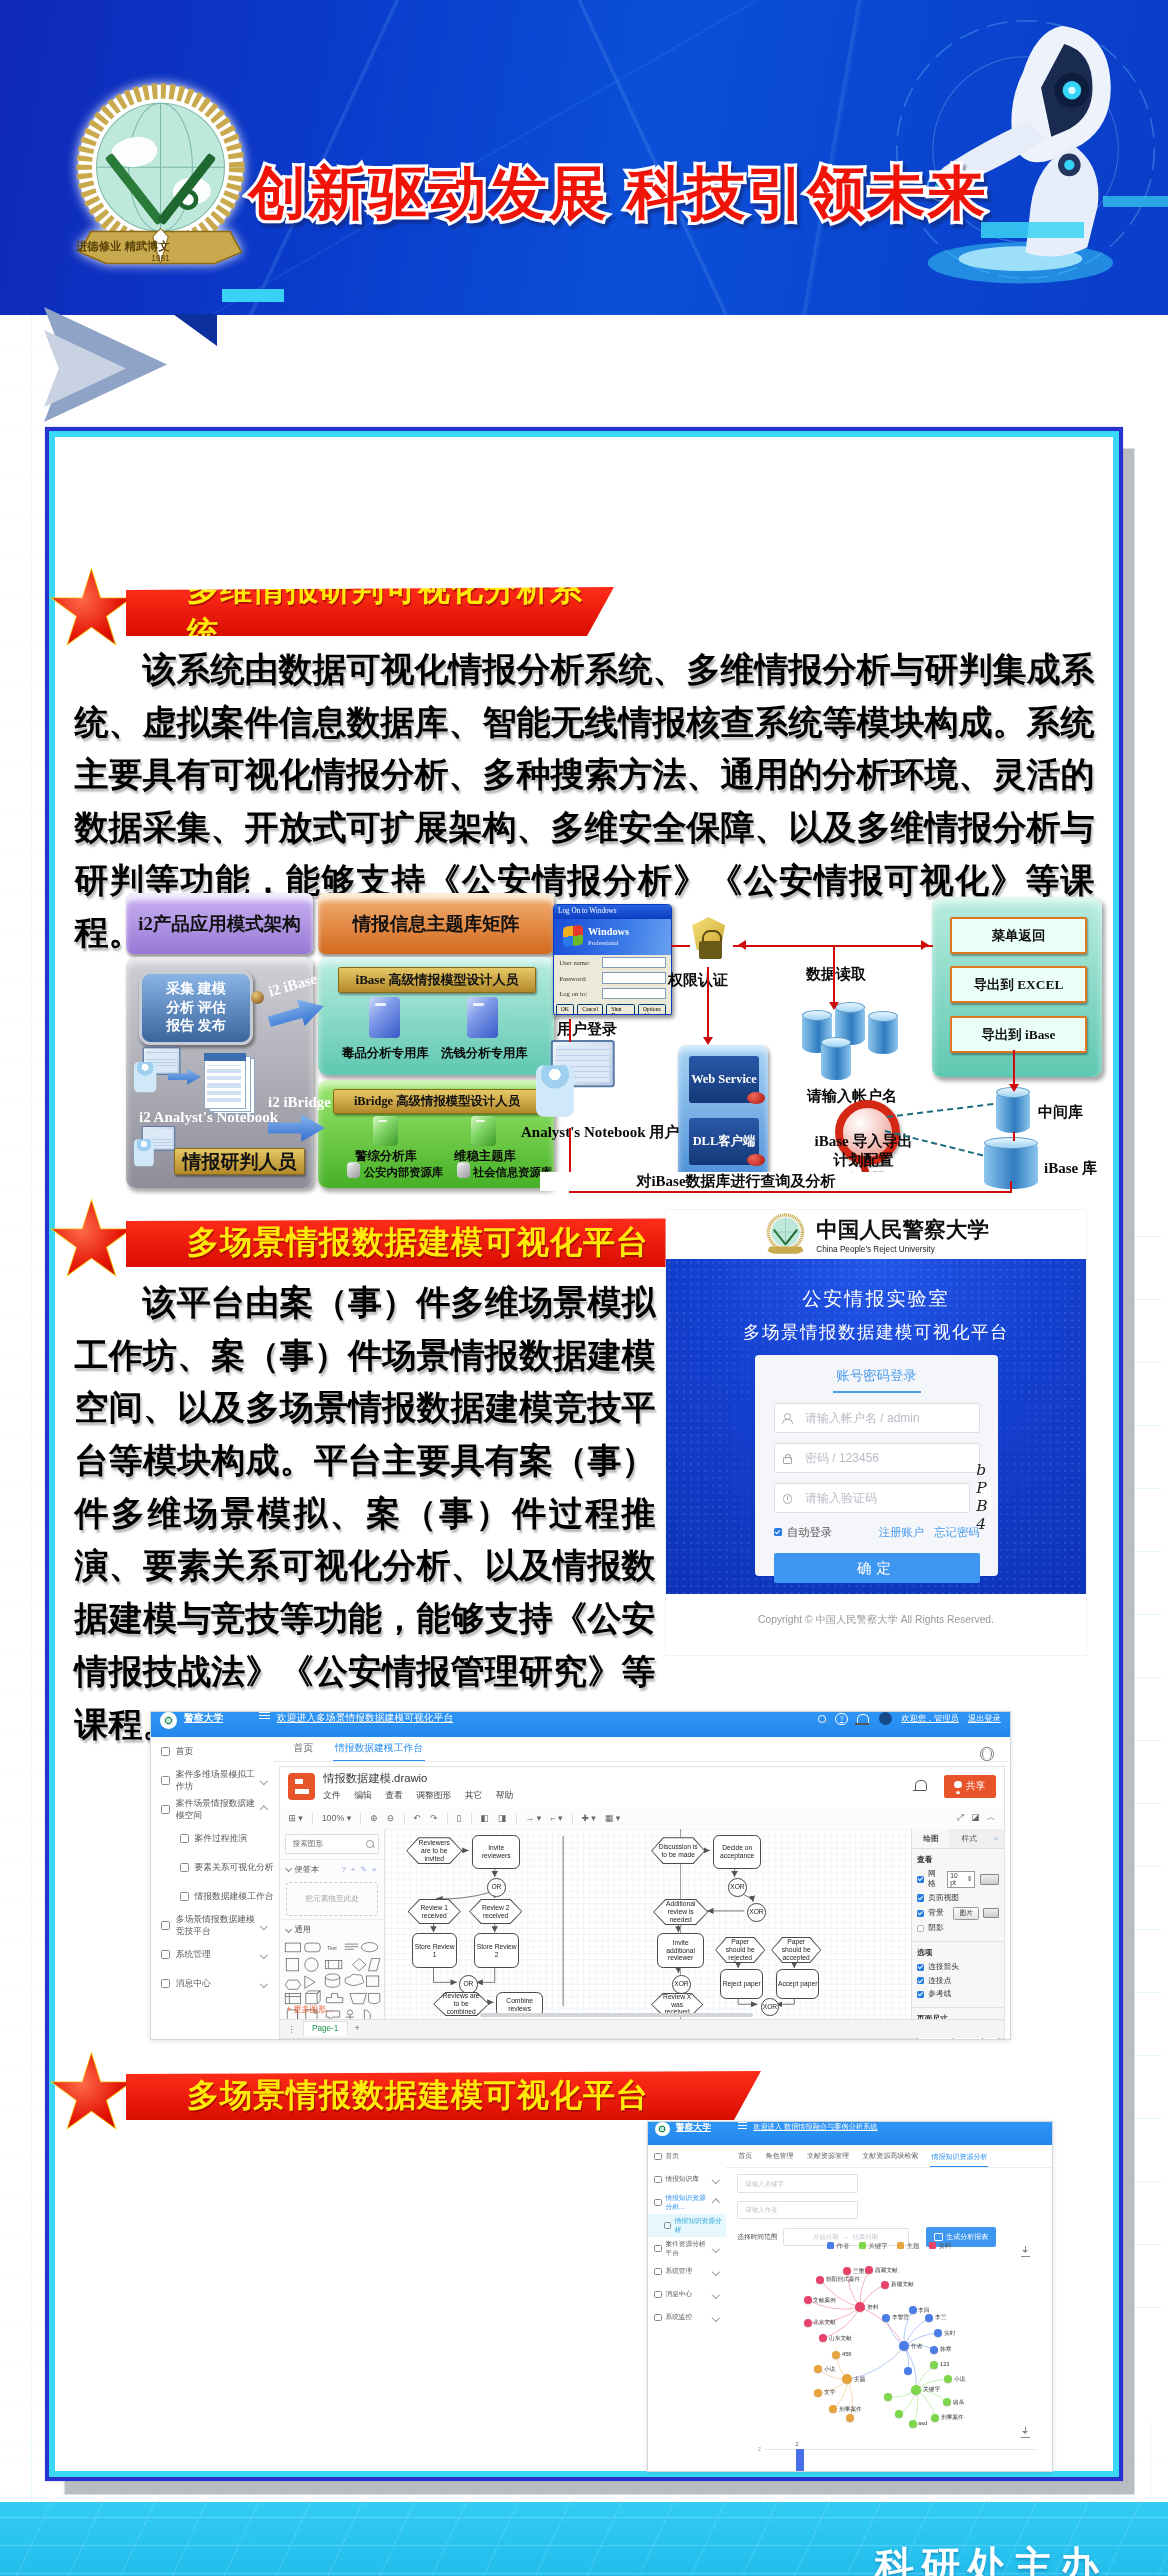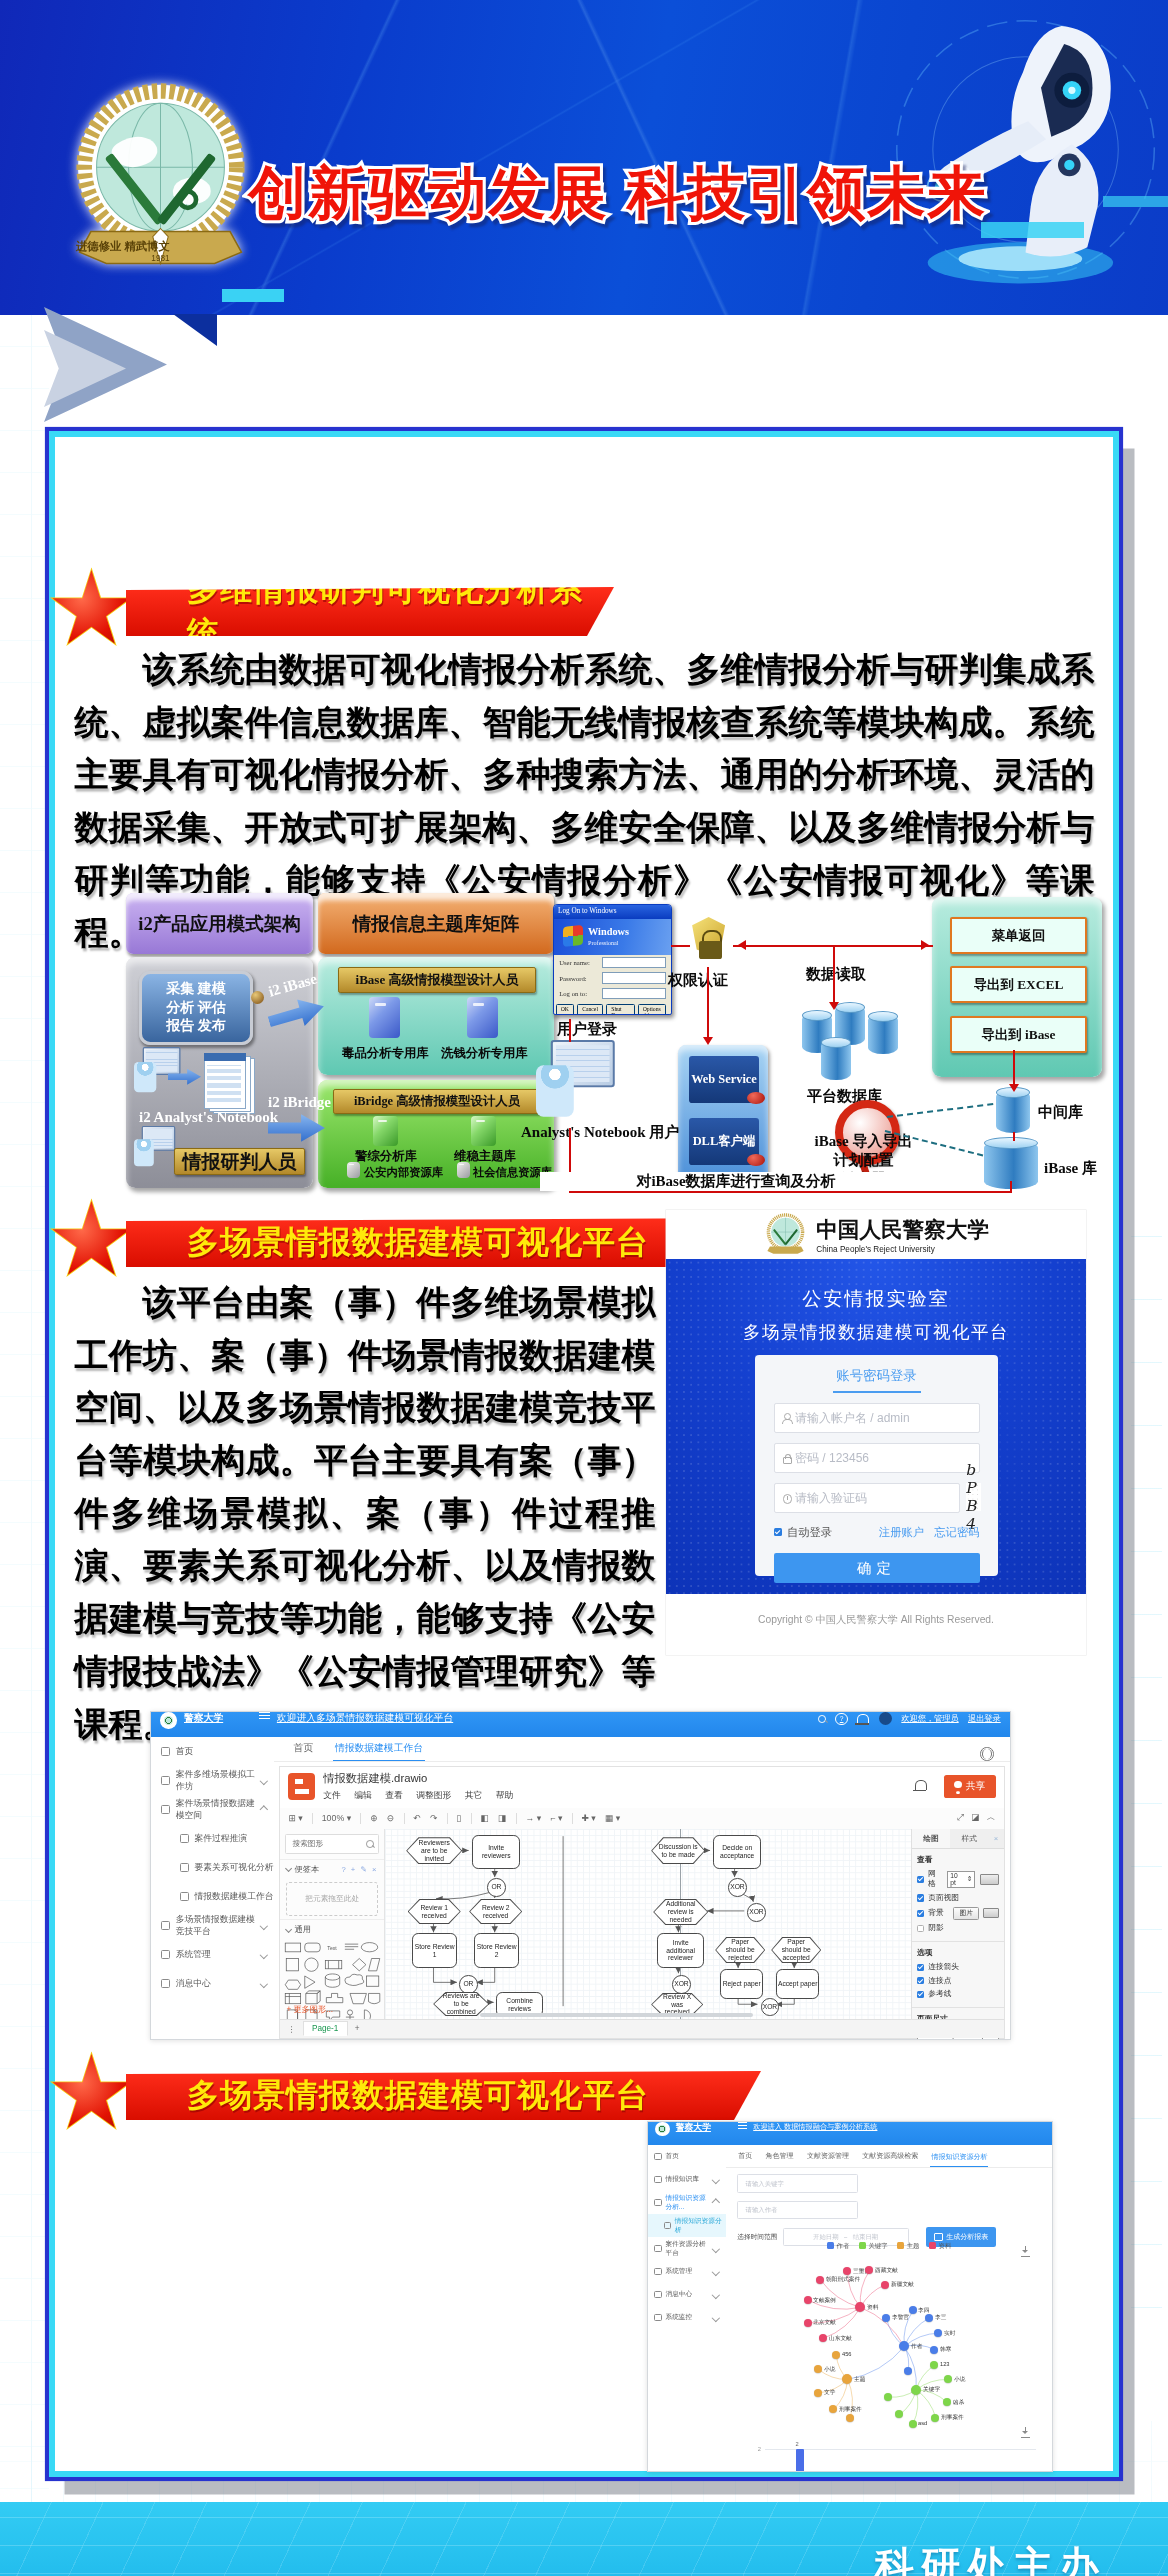--- a/index.html
+++ b/index.html
@@ -149,21 +149,21 @@
   .login .lg-name{font-family:"DejaVu Serif",serif;font-weight:700;font-size:21.6px;color:#111;}
   .login .lg-en{font-size:8.2px;color:#222;margin-top:1px;}
   .login .bluezone{position:absolute;left:0;right:0;top:49px;height:335px;
       background:radial-gradient(circle at 50% 0%,#2356e8 0%,#1440cf 45%,#0d33b8 100%);overflow:hidden;}
   .login .dots{position:absolute;inset:0;opacity:.35;background-image:radial-gradient(rgba(255,255,255,.4) 0.8px,transparent 0.9px);background-size:7.2px 7.2px;
       -webkit-mask-image:radial-gradient(ellipse at 50% 55%,transparent 28%,#000 60%);mask-image:radial-gradient(ellipse at 50% 55%,transparent 28%,#000 60%);}
   .login .t1{position:absolute;left:0;right:0;top:27px;text-align:center;color:#fff;font-size:19px;letter-spacing:2.1px;}
   .login .t2{position:absolute;left:0;right:0;top:61px;text-align:center;color:#fff;font-size:17.5px;letter-spacing:1.5px;}
   .lcard{position:absolute;left:89px;top:96px;width:243px;height:221px;background:#f4f6f9;border-radius:4.1px;padding:12.4px 18.5px;box-sizing:border-box;}
   .lcard .tab{width:88px;margin:0 auto;text-align:center;color:#4a9cf0;font-size:13.4px;padding-bottom:5.2px;border-bottom:2.1px solid #4a9cf0;}
-  .lcard .inp{display:flex;align-items:center;gap:1px;height:28px;background:#fff;border:0.5px solid #dcdfe6;border-radius:2.1px;margin-top:10.3px;padding:0 7.2px;}
+  .lcard .inp{display:flex;align-items:center;gap:11px;height:28px;background:#fff;border:0.5px solid #dcdfe6;border-radius:2.1px;margin-top:10.3px;padding:0 7.2px;}
   .lcard .inp input{border:0;outline:0;flex:1;font-size:12px;color:#333;background:transparent;}
   .lcard .inp input::placeholder{color:#b8bcc6;}
   .lic{width:10.3px;height:10.3px;flex:none;position:relative;opacity:.55;}
   .lic.user::before{content:"";position:absolute;left:2.6px;top:0;width:5.2px;height:5.2px;border:1px solid #666;border-radius:50%;}
   .lic.user::after{content:"";position:absolute;left:0.5px;top:6.2px;width:9.3px;height:4.1px;border:1px solid #666;border-bottom:0;border-radius:5.2px 5.2px 0 0;}
   .lic.lock::before{content:"";position:absolute;left:1.5px;top:4.1px;width:7.2px;height:5.2px;border:1px solid #666;border-radius:1px;}
   .lic.lock::after{content:"";position:absolute;left:3.1px;top:0.5px;width:4.1px;height:4.1px;border:1px solid #666;border-bottom:0;border-radius:4.1px 4.1px 0 0;}
   .lic.shield::before{content:"";position:absolute;left:1.5px;top:1px;width:7.2px;height:7.2px;border:1px solid #666;border-radius:50%;}
   .lic.shield::after{content:"";position:absolute;left:5.2px;top:3.1px;width:1px;height:3.1px;background:#666;}
   .captcha{width:77px;height:28px;margin-left:6.2px;background:#fff;display:flex;align-items:center;justify-content:center;
@@ -472,21 +472,21 @@
         <div class="abs" style="left:10.3px;top:24px;width:23px;height:17.5px;background:#6a5a18;border-radius:2.6px;"></div>
       </div>
       <div class="lbl big" style="left:581px;top:81px;font-weight:700;">权限认证</div>
 
       <div class="lbl big" style="left:719px;top:75px;font-weight:700;">数据读取</div>
 
       <div class="cyl" style="left:715px;top:123px;width:30px;height:40px;"></div>
       <div class="cyl" style="left:748px;top:115px;width:30px;height:40px;"></div>
       <div class="cyl" style="left:781px;top:124px;width:30px;height:40px;"></div>
       <div class="cyl" style="left:734px;top:150px;width:30px;height:40px;"></div>
-      <div class="lbl big" style="left:720px;top:197px;font-weight:700;">平台数据库</div>
+      <div class="lbl big" style="left:720px;top:197px;font-weight:700;">请输入帐户名</div>
 
       <div class="pane teal" style="left:845px;top:7.2px;width:170px;height:180px;"></div>
       <div class="goldbar" style="left:863px;top:27px;width:133px;height:33px;background:#eafff8;border:2.1px solid #e07820;font-size:13.4px;">
           <span>菜单返回</span>
         </div>
       <div class="goldbar" style="left:863px;top:76px;width:133px;height:33px;background:#eafff8;border:2.1px solid #e07820;font-size:13.4px;">
           <span>导出到 EXCEL</span>
         </div>
       <div class="goldbar" style="left:863px;top:126px;width:133px;height:33px;background:#eafff8;border:2.1px solid #e07820;font-size:13.4px;">
           <span>导出到 iBase</span>

